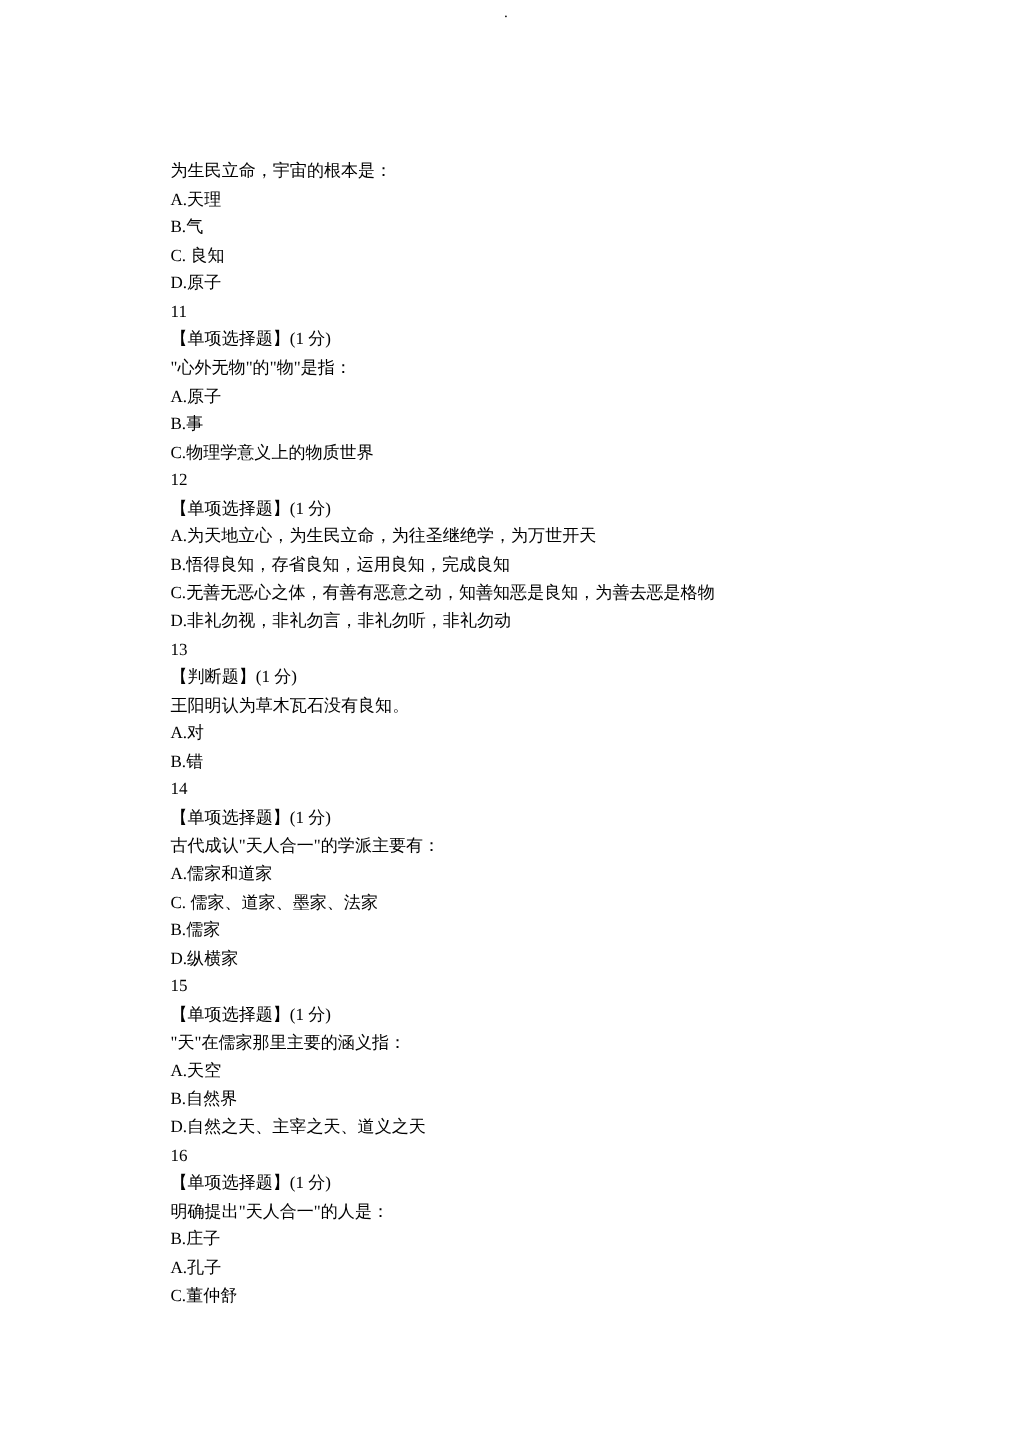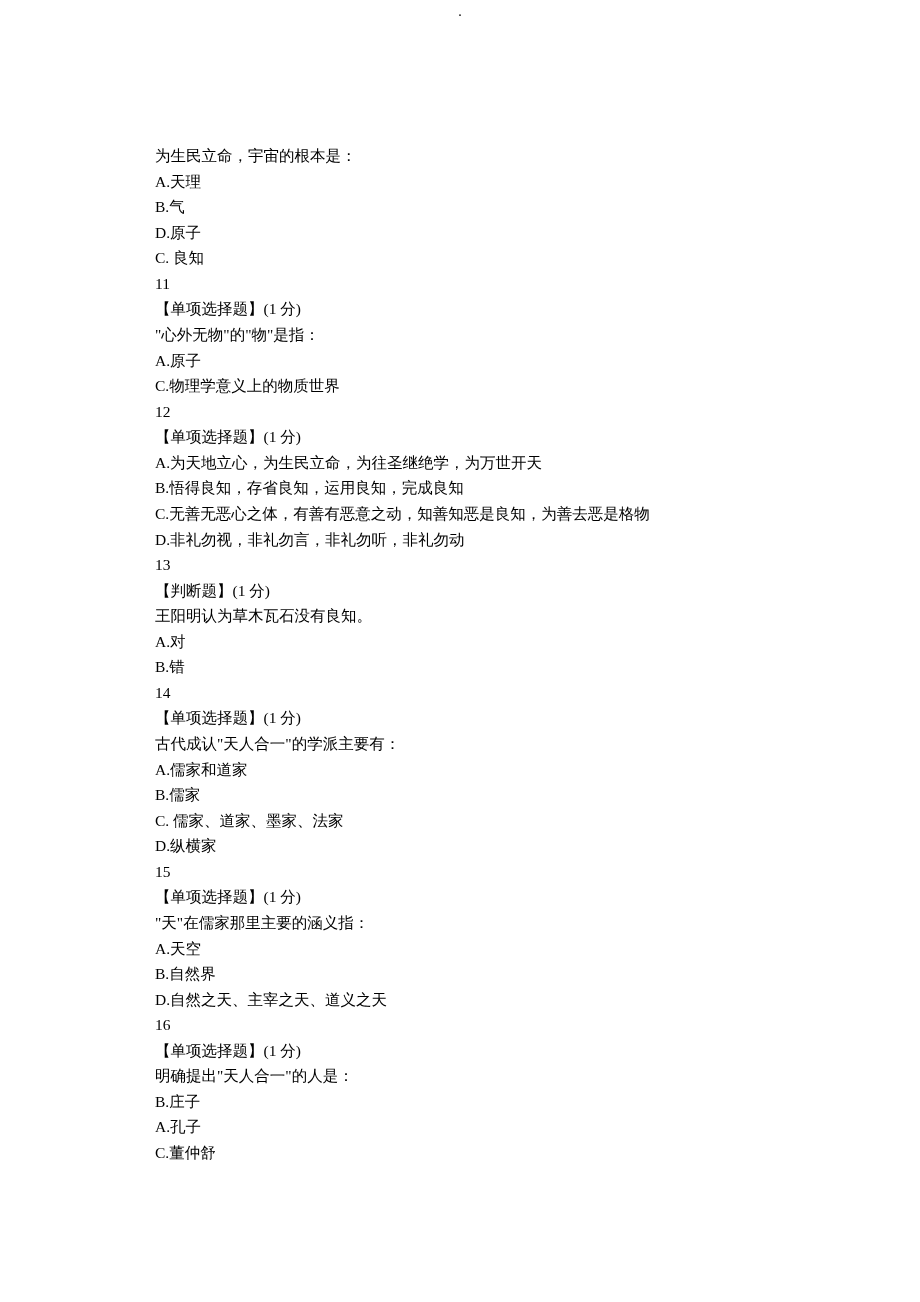--- a/index.html
+++ b/index.html
@@ -27,48 +27,49 @@
 </head>
 <body>
 
 <div class="top-dot">.</div>
 
 <div class="page">
 
   <span class="line">为生民立命，宇宙的根本是：</span>
   <span class="line">A.天理</span>
   <span class="line">B.气</span>
+  <span class="line">C. 良知</span>
   <span class="line">D.原子</span>
-  <span class="line">C. 良知</span>
 
   <span class="line">11</span>
   <span class="line">【单项选择题】(1 分)</span>
   <span class="line">"心外无物"的"物"是指：</span>
   <span class="line">A.原子</span>
+  <span class="line">B.事</span>
   <span class="line">C.物理学意义上的物质世界</span>
 
   <span class="line">12</span>
   <span class="line">【单项选择题】(1 分)</span>
   <span class="line">A.为天地立心，为生民立命，为往圣继绝学，为万世开天</span>
   <span class="line">B.悟得良知，存省良知，运用良知，完成良知</span>
   <span class="line">C.无善无恶心之体，有善有恶意之动，知善知恶是良知，为善去恶是格物</span>
   <span class="line">D.非礼勿视，非礼勿言，非礼勿听，非礼勿动</span>
 
   <span class="line">13</span>
   <span class="line">【判断题】(1 分)</span>
   <span class="line">王阳明认为草木瓦石没有良知。</span>
   <span class="line">A.对</span>
   <span class="line">B.错</span>
 
   <span class="line">14</span>
   <span class="line">【单项选择题】(1 分)</span>
   <span class="line">古代成认"天人合一"的学派主要有：</span>
   <span class="line">A.儒家和道家</span>
+  <span class="line">C. 儒家、道家、墨家、法家</span>
   <span class="line">B.儒家</span>
-  <span class="line">C. 儒家、道家、墨家、法家</span>
   <span class="line">D.纵横家</span>
 
   <span class="line">15</span>
   <span class="line">【单项选择题】(1 分)</span>
   <span class="line">"天"在儒家那里主要的涵义指：</span>
   <span class="line">A.天空</span>
   <span class="line">B.自然界</span>
   <span class="line">D.自然之天、主宰之天、道义之天</span>
 
   <span class="line">16</span>

